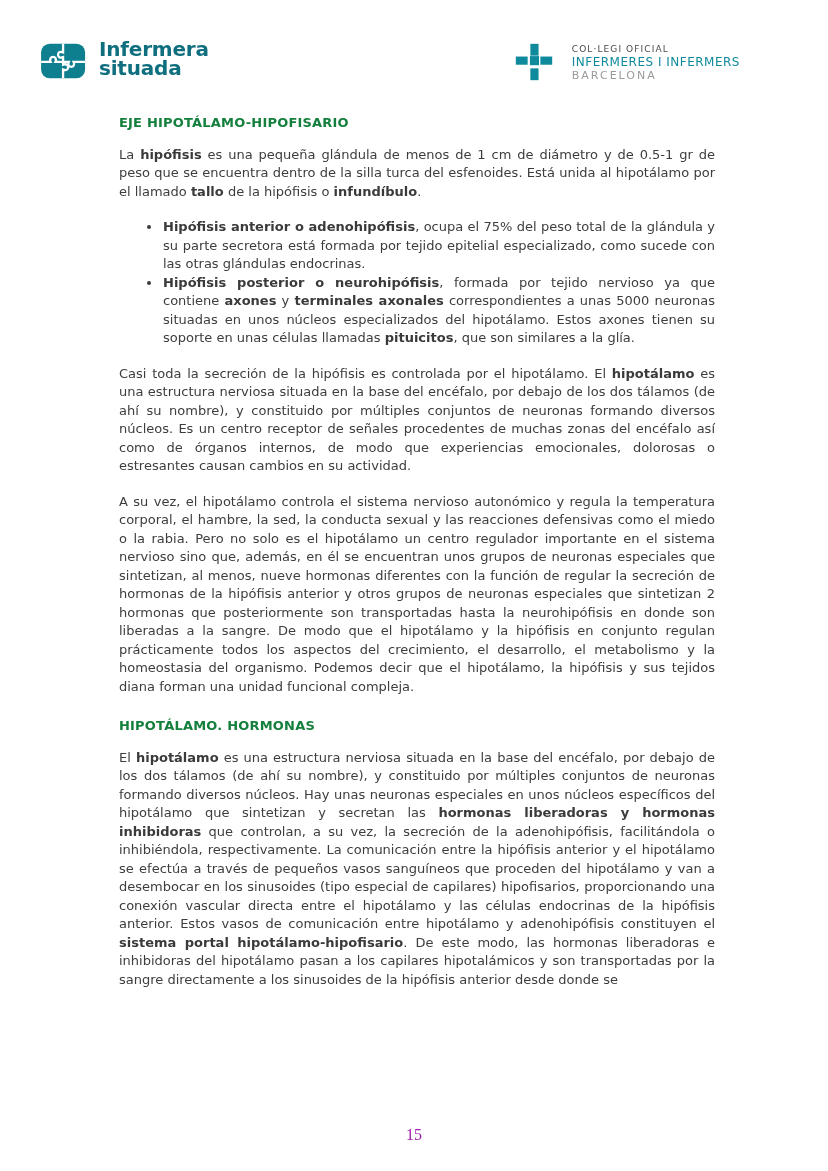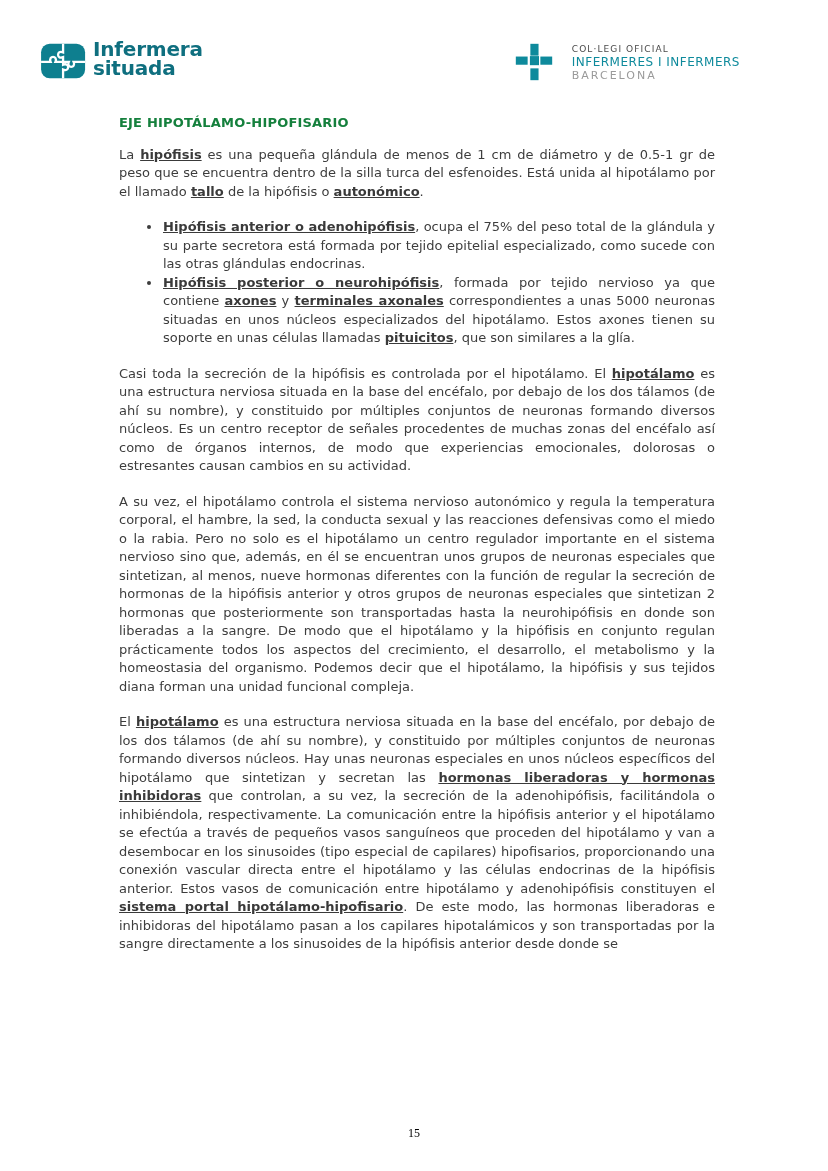--- a/index.html
+++ b/index.html
@@ -8,21 +8,21 @@
     width:828px; height:1171px;
     position:relative;
     font-family:"DejaVu Sans", sans-serif;
     color:#3d3d3d;
     overflow:hidden;
   }
 
   
   .hdr-left {
     position:absolute; top:38px; left:38px;
-    display:flex; align-items:flex-start; gap:1px;
+    display:flex; align-items:flex-start; gap:7px;
   }
   .puzzle-svg { width:54px; height:44px; display:block; }
   .logo-text {
     font-size:20px; line-height:19px;
     color:#0f6f7f; font-weight:bold; letter-spacing:-0.2px;
     padding-top:2px;
   }
   .hdr-right {
     position:absolute; top:42px; right:88px;
     display:flex; align-items:center; gap:18px;
@@ -45,28 +45,28 @@
     letter-spacing:0.2px; color:#15803d;
     margin:0 0 13px 0;
   }
   .content h2.spaced { margin-top:21px; }
   .content p { margin:0 0 17px 0; }
   .content ul {
     margin:0 0 17px 0; padding-left:43px;
     list-style:disc outside;
   }
   .content li { margin:0; padding-left:1px; }
-  .content b { font-weight:bold; color:#3a3a3a;text-decoration:underline; }
+  .content b { font-weight:bold; color:#3a3a3a; }
 
   
   .footer {
     position:absolute; top:1126px; left:0; width:100%;
     text-align:center;
     font-family:"Liberation Serif", serif;
-    font-size:12px; color:#000000;
+    font-size:16px; color:#a21caf;
   }
 </style>
 </head>
 <body>
 
 <div>
 
   <div class="hdr-left">
     <span>
       <svg class="puzzle-svg" viewBox="0 0 56 46" aria-hidden="true">
@@ -95,23 +95,24 @@
       <div class="collegi-l1">COL·LEGI OFICIAL</div>
       <div class="collegi-l2">INFERMERES I INFERMERS</div>
       <div class="collegi-l3">BARCELONA</div>
     </div>
   </div>
 
 </div>
 
 <div class="content" id="doc-body">
     <h2>EJE HIPOTÁLAMO-HIPOFISARIO</h2>
-    <p><span>La </span><b>hipófisis</b><span> es una pequeña glándula de menos de 1 cm de diámetro y de 0.5-1 gr de peso que se encuentra dentro de la silla turca del esfenoides. Está unida al hipotálamo por el llamado </span><b>tallo</b><span> de la hipófisis o </span><b>autonómico</b><span>.</span></p>
+    <p><span>La </span><b>hipófisis</b><span> es una pequeña glándula de menos de 1 cm de diámetro y de 0.5-1 gr de peso que se encuentra dentro de la silla turca del esfenoides. Está unida al hipotálamo por el llamado </span><b>tallo</b><span> de la hipófisis o </span><b>infundíbulo</b><span>.</span></p>
     <ul>
       <li><b>Hipófisis anterior o adenohipófisis</b><span>, ocupa el 75% del peso total de la glándula y su parte secretora está formada por tejido epitelial especializado, como sucede con las otras glándulas endocrinas.</span></li>
       <li><b>Hipófisis posterior o neurohipófisis</b><span>, formada por tejido nervioso ya que contiene </span><b>axones</b><span> y </span><b>terminales axonales</b><span> correspondientes a unas 5000 neuronas situadas en unos núcleos especializados del hipotálamo. Estos axones tienen su soporte en unas células llamadas </span><b>pituicitos</b><span>, que son similares a la glía.</span></li>
     </ul>
     <p><span>Casi toda la secreción de la hipófisis es controlada por el hipotálamo. El </span><b>hipotálamo</b><span> es una estructura nerviosa situada en la base del encéfalo, por debajo de los dos tálamos (de ahí su nombre), y constituido por múltiples conjuntos de neuronas formando diversos núcleos. Es un centro receptor de señales procedentes de muchas zonas del encéfalo así como de órganos internos, de modo que experiencias emocionales, dolorosas o estresantes causan cambios en su actividad.</span></p>
     <p><span>A su vez, el hipotálamo controla el sistema nervioso autonómico y regula la temperatura corporal, el hambre, la sed, la conducta sexual y las reacciones defensivas como el miedo o la rabia. Pero no solo es el hipotálamo un centro regulador importante en el sistema nervioso sino que, además, en él se encuentran unos grupos de neuronas especiales que sintetizan, al menos, nueve hormonas diferentes con la función de regular la secreción de hormonas de la hipófisis anterior y otros grupos de neuronas especiales que sintetizan 2 hormonas que posteriormente son transportadas hasta la neurohipófisis en donde son liberadas a la sangre. De modo que el hipotálamo y la hipófisis en conjunto regulan prácticamente todos los aspectos del crecimiento, el desarrollo, el metabolismo y la homeostasia del organismo. Podemos decir que el hipotálamo, la hipófisis y sus tejidos diana forman una unidad funcional compleja.</span></p>
+    <h2 class="spaced">HIPOTÁLAMO. HORMONAS</h2>
     <p><span>El </span><b>hipotálamo</b><span> es una estructura nerviosa situada en la base del encéfalo, por debajo de los dos tálamos (de ahí su nombre), y constituido por múltiples conjuntos de neuronas formando diversos núcleos. Hay unas neuronas especiales en unos núcleos específicos del hipotálamo que sintetizan y secretan las </span><b>hormonas liberadoras y hormonas inhibidoras</b><span> que controlan, a su vez, la secreción de la adenohipófisis, facilitándola o inhibiéndola, respectivamente. La comunicación entre la hipófisis anterior y el hipotálamo se efectúa a través de pequeños vasos sanguíneos que proceden del hipotálamo y van a desembocar en los sinusoides (tipo especial de capilares) hipofisarios, proporcionando una conexión vascular directa entre el hipotálamo y las células endocrinas de la hipófisis anterior. Estos vasos de comunicación entre hipotálamo y adenohipófisis constituyen el </span><b>sistema portal hipotálamo-hipofisario</b><span>. De este modo,  las hormonas liberadoras e inhibidoras del hipotálamo pasan a los capilares hipotalámicos y son transportadas por la sangre directamente a los sinusoides de la hipófisis anterior desde donde se</span></p>
   </div>
 
 <div class="footer">15</div>
 
 </body></html>

